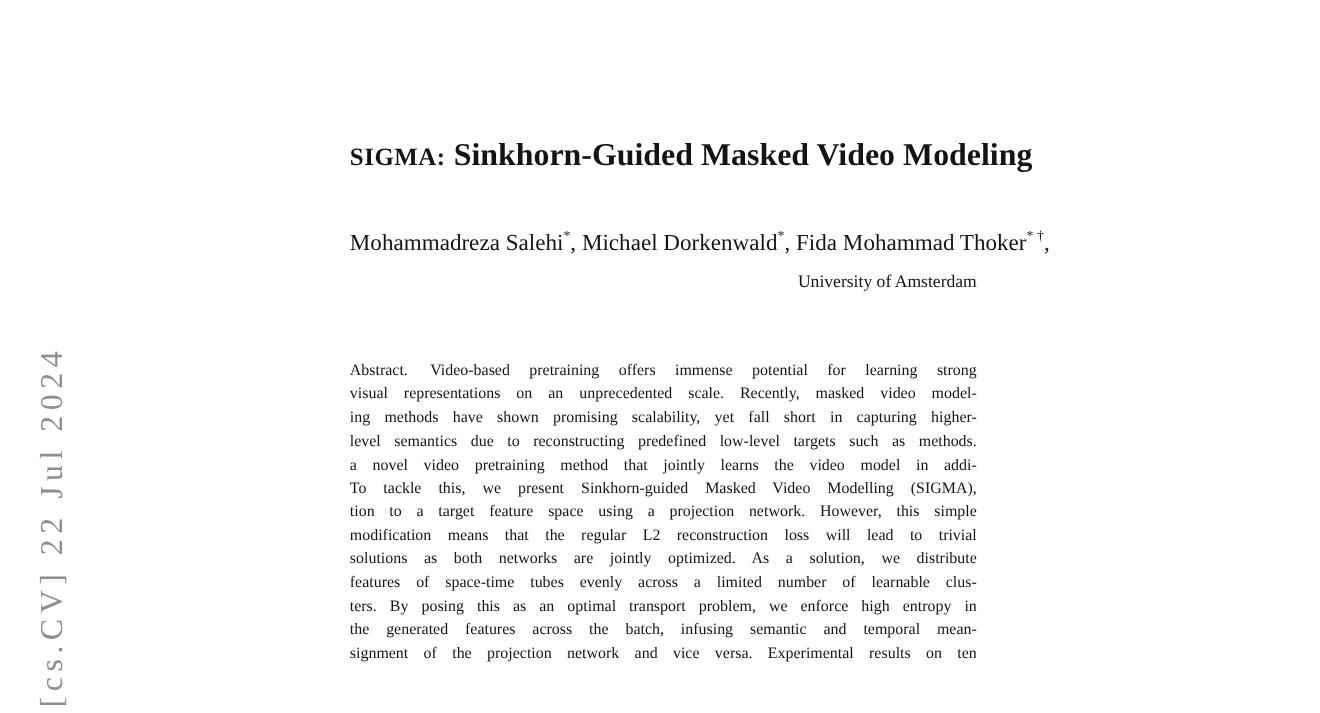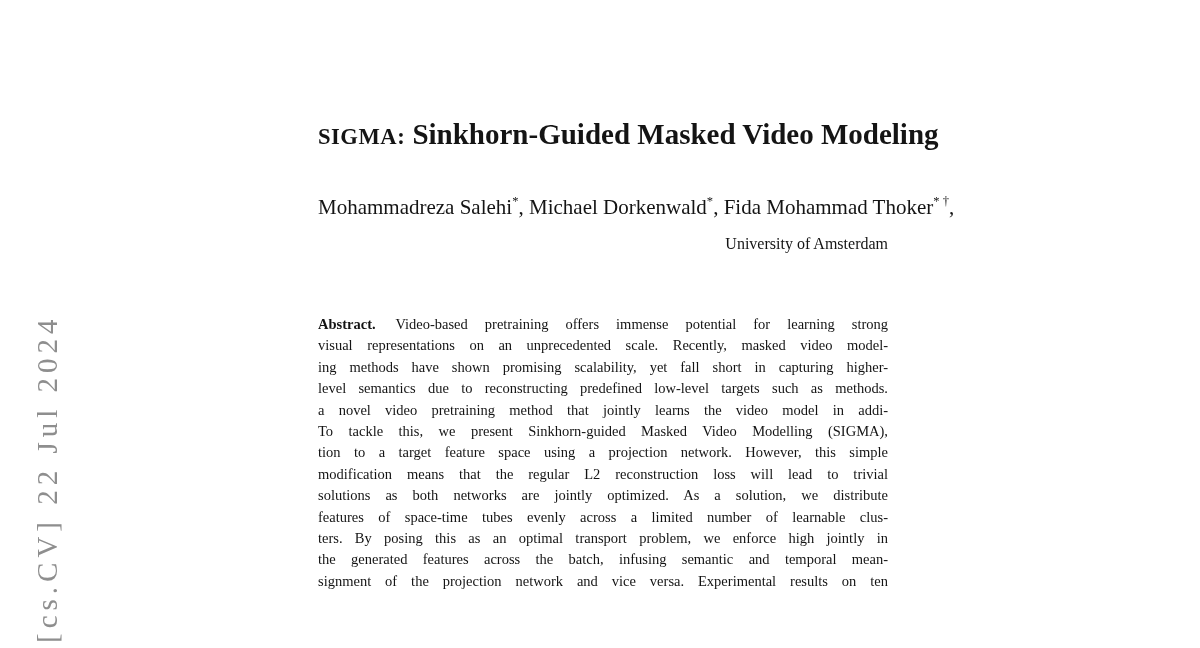--- a/index.html
+++ b/index.html
@@ -27,21 +27,21 @@
   }
   .main {
     position: absolute;
     left: 318px;
     top: 118px;
     width: 570px;
   }
   .title {
     margin: 0;
     font-size: 29px;
-    line-height: 33px;
+    line-height: 46px;
     font-weight: bold;
     text-align: right;
     white-space: nowrap;
   }
   .title .sc { font-size: 0.78em; letter-spacing: 0.5px; }
   .authors {
     margin-top: 41px;
     font-size: 21px;
     line-height: 27px;
     text-align: center;
@@ -64,21 +64,21 @@
     margin-top: 60px;
     font-size: 14.5px;
     line-height: 21.4px;
   }
   .abs-line {
     text-align: justify;
     text-align-last: justify;
     height: 21.4px;
     overflow: hidden;
   }
-  .abs-label { font-weight: bold; margin-right: 3px; }
+  .abs-label { font-weight: normal; margin-right: 3px; }
 </style>
 </head>
 <body>
 
 <div class="page">
 
   <div class="arxiv-strip">[cs.CV] 22 Jul 2024</div>
 
   <div class="main">
 
@@ -94,19 +94,19 @@
       <div class="abs-line"><span class="abs-label">Abstract.</span> <span>Video-based pretraining offers immense potential for learning strong</span></div>
       <div class="abs-line">visual representations on an unprecedented scale. Recently, masked video model-</div>
       <div class="abs-line">ing methods have shown promising scalability, yet fall short in capturing higher-</div>
       <div class="abs-line">level semantics due to reconstructing predefined low-level targets such as methods.</div>
       <div class="abs-line">a novel video pretraining method that jointly learns the video model in addi-</div>
       <div class="abs-line">To tackle this, we present Sinkhorn-guided Masked Video Modelling (SIGMA),</div>
       <div class="abs-line">tion to a target feature space using a projection network. However, this simple</div>
       <div class="abs-line">modification means that the regular L2 reconstruction loss will lead to trivial</div>
       <div class="abs-line">solutions as both networks are jointly optimized. As a solution, we distribute</div>
       <div class="abs-line">features of space-time tubes evenly across a limited number of learnable clus-</div>
-      <div class="abs-line">ters. By posing this as an optimal transport problem, we enforce high jointly in</div>
+      <div class="abs-line">ters. By posing this as an optimal transport problem, we enforce high entropy in</div>
       <div class="abs-line">the generated features across the batch, infusing semantic and temporal mean-</div>
       <div class="abs-line">signment of the projection network and vice versa. Experimental results on ten</div>
     </div>
 
   </div>
 </div>
 
 </body></html>

